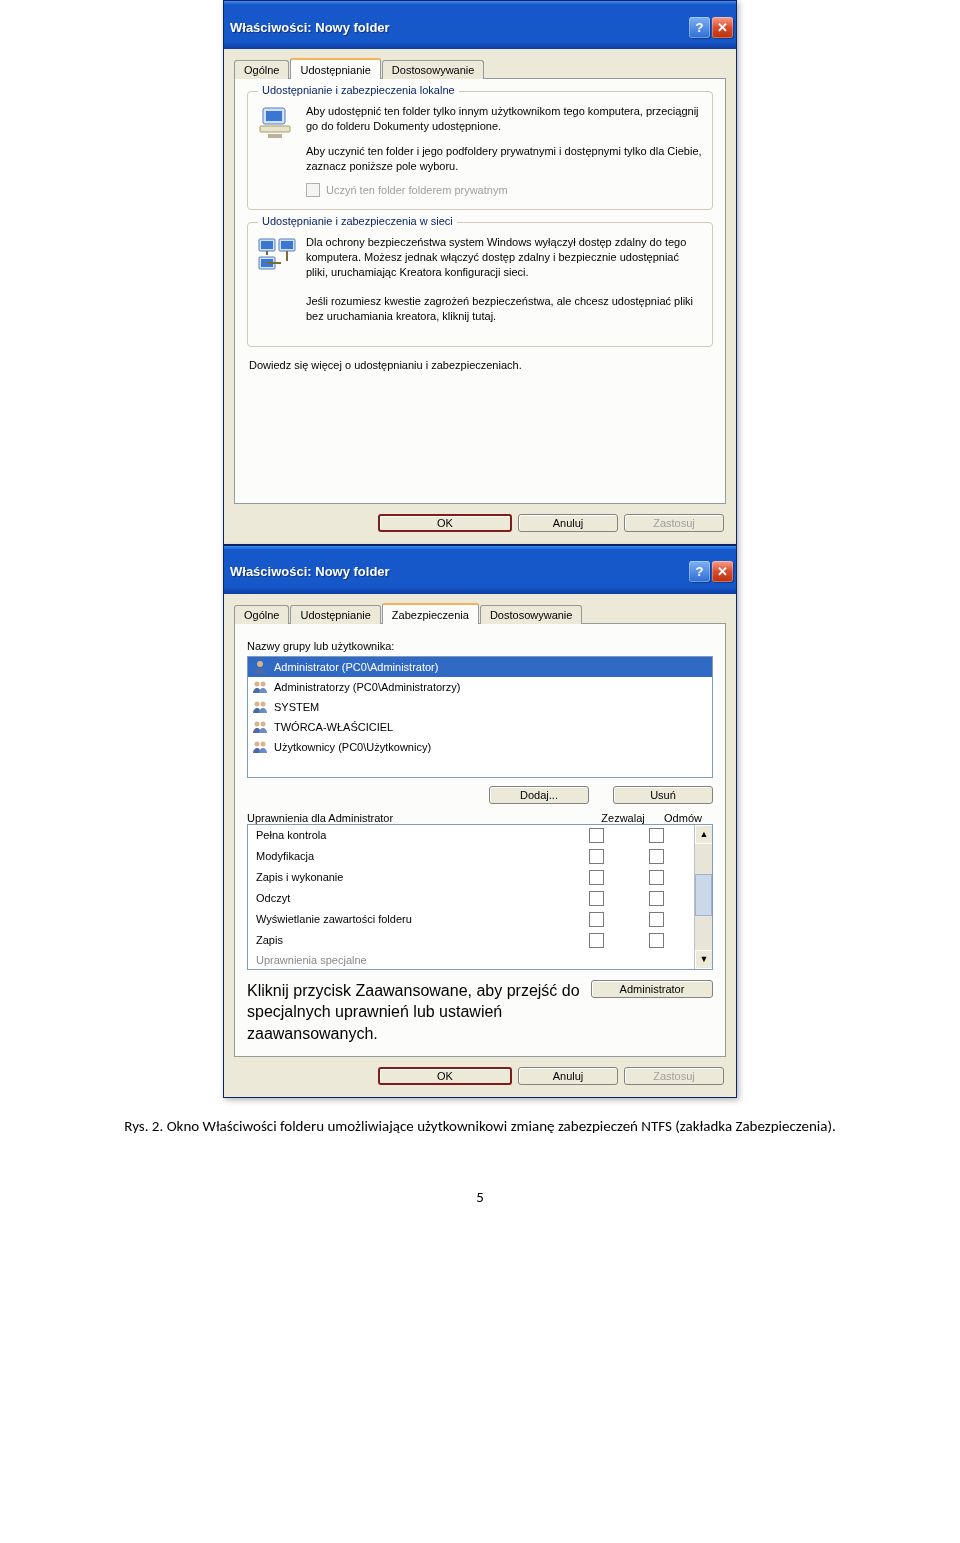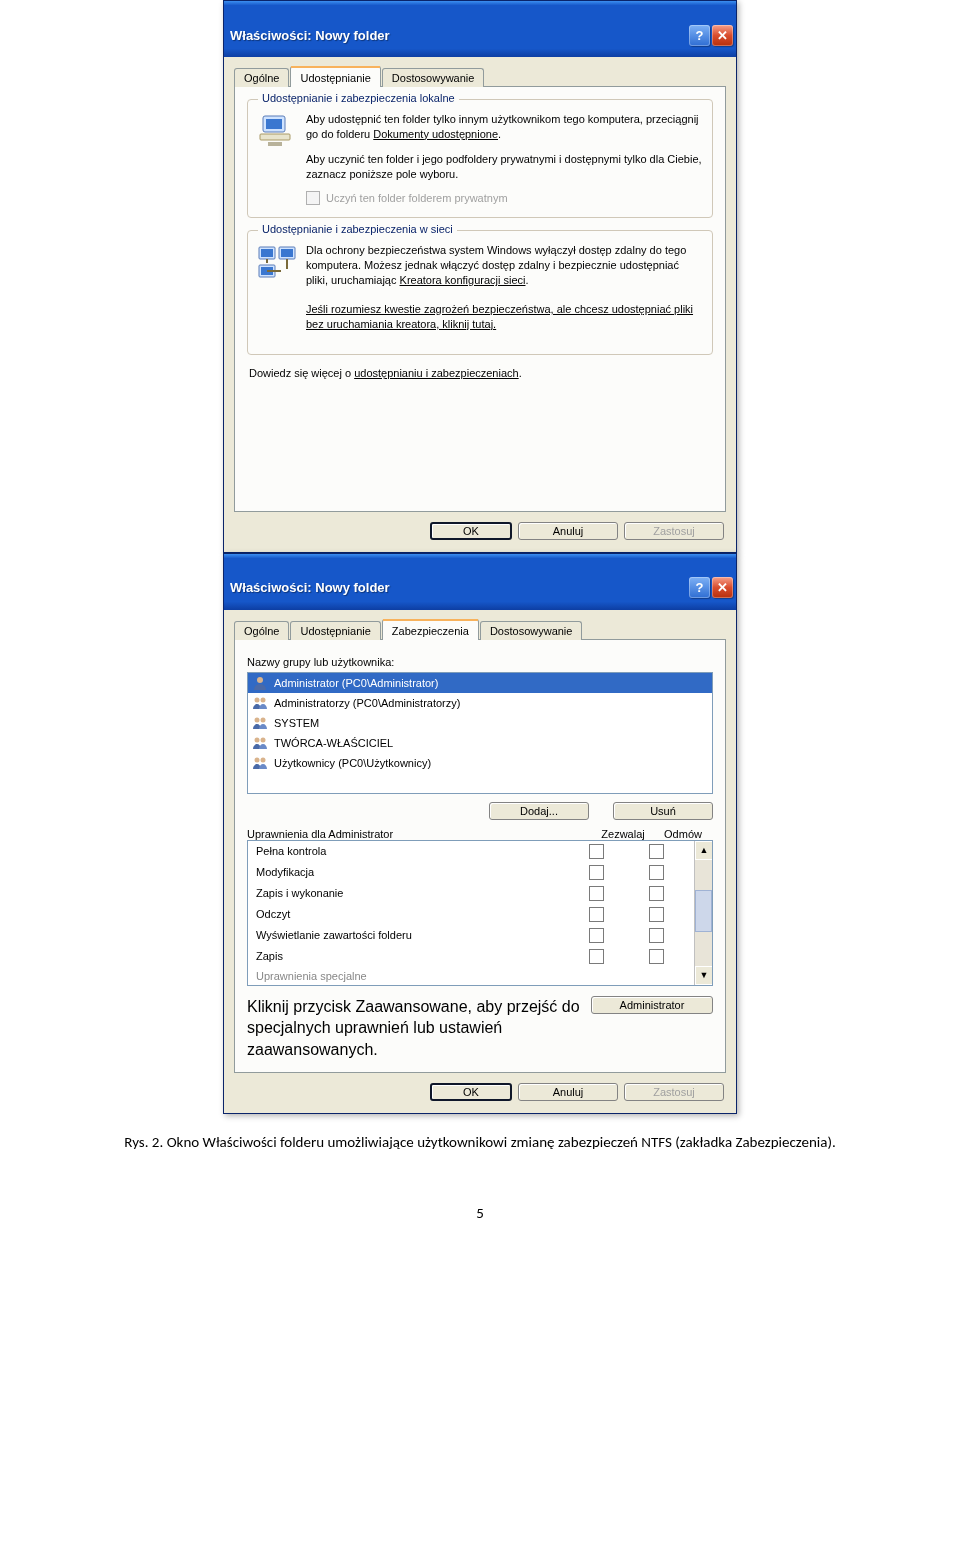--- a/index.html
+++ b/index.html
@@ -2,48 +2,48 @@
 <html><head>
 <meta charset="utf-8">
 <style>
 body{margin:0;background:#fff;font-family:Tahoma,Arial,sans-serif;font-size:11px;color:#000;width:960px}
 .page{padding:0 30px 30px}
 .figure{display:flex;justify-content:center;margin-top:0}
 .caption{text-align:center;font-family:Calibri,Arial,sans-serif;font-size:15px;margin:18px auto 50px;max-width:900px;line-height:1.45}
 .page-num{text-align:center;font-family:Calibri,Arial,sans-serif;font-size:15px;margin-top:20px}
 
 .win{width:512px;border:1px solid #0a246a;background:#ece9d8;box-shadow:2px 2px 6px rgba(0,0,0,.3)}
-.titlebar{height:44px;background:linear-gradient(to bottom,#3b8ef0 0%,#1657c9 8%,#1657c9 85%,#0d3ea3 100%);display:flex;align-items:center;padding:12px 3px 0 6px;color:#fff;font-weight:bold;font-size:13px}
+.titlebar{height:44px;background:linear-gradient(to bottom,#3b8ef0 0%,#1657c9 8%,#1657c9 85%,#0d3ea3 100%);display:flex;align-items:center;padding:4px 3px 0 6px;color:#fff;font-weight:bold;font-size:13px}
 .titlebar .ttl{flex:1;text-shadow:1px 1px 1px rgba(0,0,0,.4)}
 .tbtns{display:flex;gap:2px}
 .tbtn{width:21px;height:21px;border-radius:3px;display:flex;align-items:center;justify-content:center;font-weight:bold;font-size:13px;color:#fff;box-shadow:inset 0 0 0 1px rgba(255,255,255,.3),1px 1px 1px rgba(0,0,0,.3)}
 .tbtn.help{background:linear-gradient(to bottom,#7eb1f5,#2e6dd3)}
 .tbtn.close{background:linear-gradient(to bottom,#f7a08a,#d94d2e,#b72f0c)}
 
 .body{padding:8px 10px 10px}
 .tabs{display:flex;align-items:flex-end;position:relative;z-index:2}
 .tab{background:#ece9d8;border:1px solid #919b9c;border-bottom:none;border-radius:3px 3px 0 0;padding:3px 9px;margin-right:1px;font-size:11px;position:relative;top:1px}
 .tab.active{background:#fcfcfa;border-color:#919b9c;padding-top:5px;padding-bottom:3px;top:1px;z-index:3}
 .tab.active::before{content:"";position:absolute;left:0;right:0;top:-1px;height:2px;background:#f8b25c}
 .tabpanel{border:1px solid #919b9c;background:#fcfcfa;padding:12px;min-height:200px}
 
 .grp{border:1px solid #d0c8b8;border-radius:4px;padding:12px 10px 12px 10px;margin-bottom:12px;position:relative;background:#fcfcfa}
 .grp .legend{position:absolute;top:-8px;left:10px;background:#fcfcfa;padding:0 4px;color:#0a246a;font-size:11px}
 .grprow{display:flex;gap:10px;margin-bottom:10px}
 .grpicon{width:38px;height:38px;flex:0 0 38px}
 .grptxt{flex:1;font-size:11px;line-height:1.35}
-.und{text-decoration:underline}
+.und{}
 .chk-line{display:flex;align-items:center;gap:6px;color:#a0a0a0;margin-left:48px}
 .chk-box{width:12px;height:12px;border:1px solid #b0b0b0;background:#f4f4f4}
 
 .more{font-size:11px;margin:6px 2px 0}
 
 .btnrow{display:flex;justify-content:flex-end;gap:6px;padding:10px 2px 2px}
 .btn{min-width:78px;padding:2px 10px;background:#ece9d8;border:1px solid #838383;border-radius:3px;font-size:11px;text-align:center;box-shadow:inset 1px 1px 0 #fff}
-.btn.default{border:2px solid #0f172a;padding:1px 0}
+.btn.default{border:2px solid #7f1d1d;padding:1px 26px}
 .btn.disabled{color:#a0a0a0}
 
 .label{font-size:11px;margin:4px 0}
 .listbox{border:1px solid #7f9db9;background:#fff;height:120px;overflow:hidden}
 .lrow{display:flex;align-items:center;gap:6px;padding:2px 4px;font-size:11px}
 .lrow.sel{background:#316ac5;color:#fff}
 .uicon{width:16px;height:16px;flex:0 0 16px}
 
 .rowright{display:flex;justify-content:flex-end;gap:24px;margin:8px 0}
 

